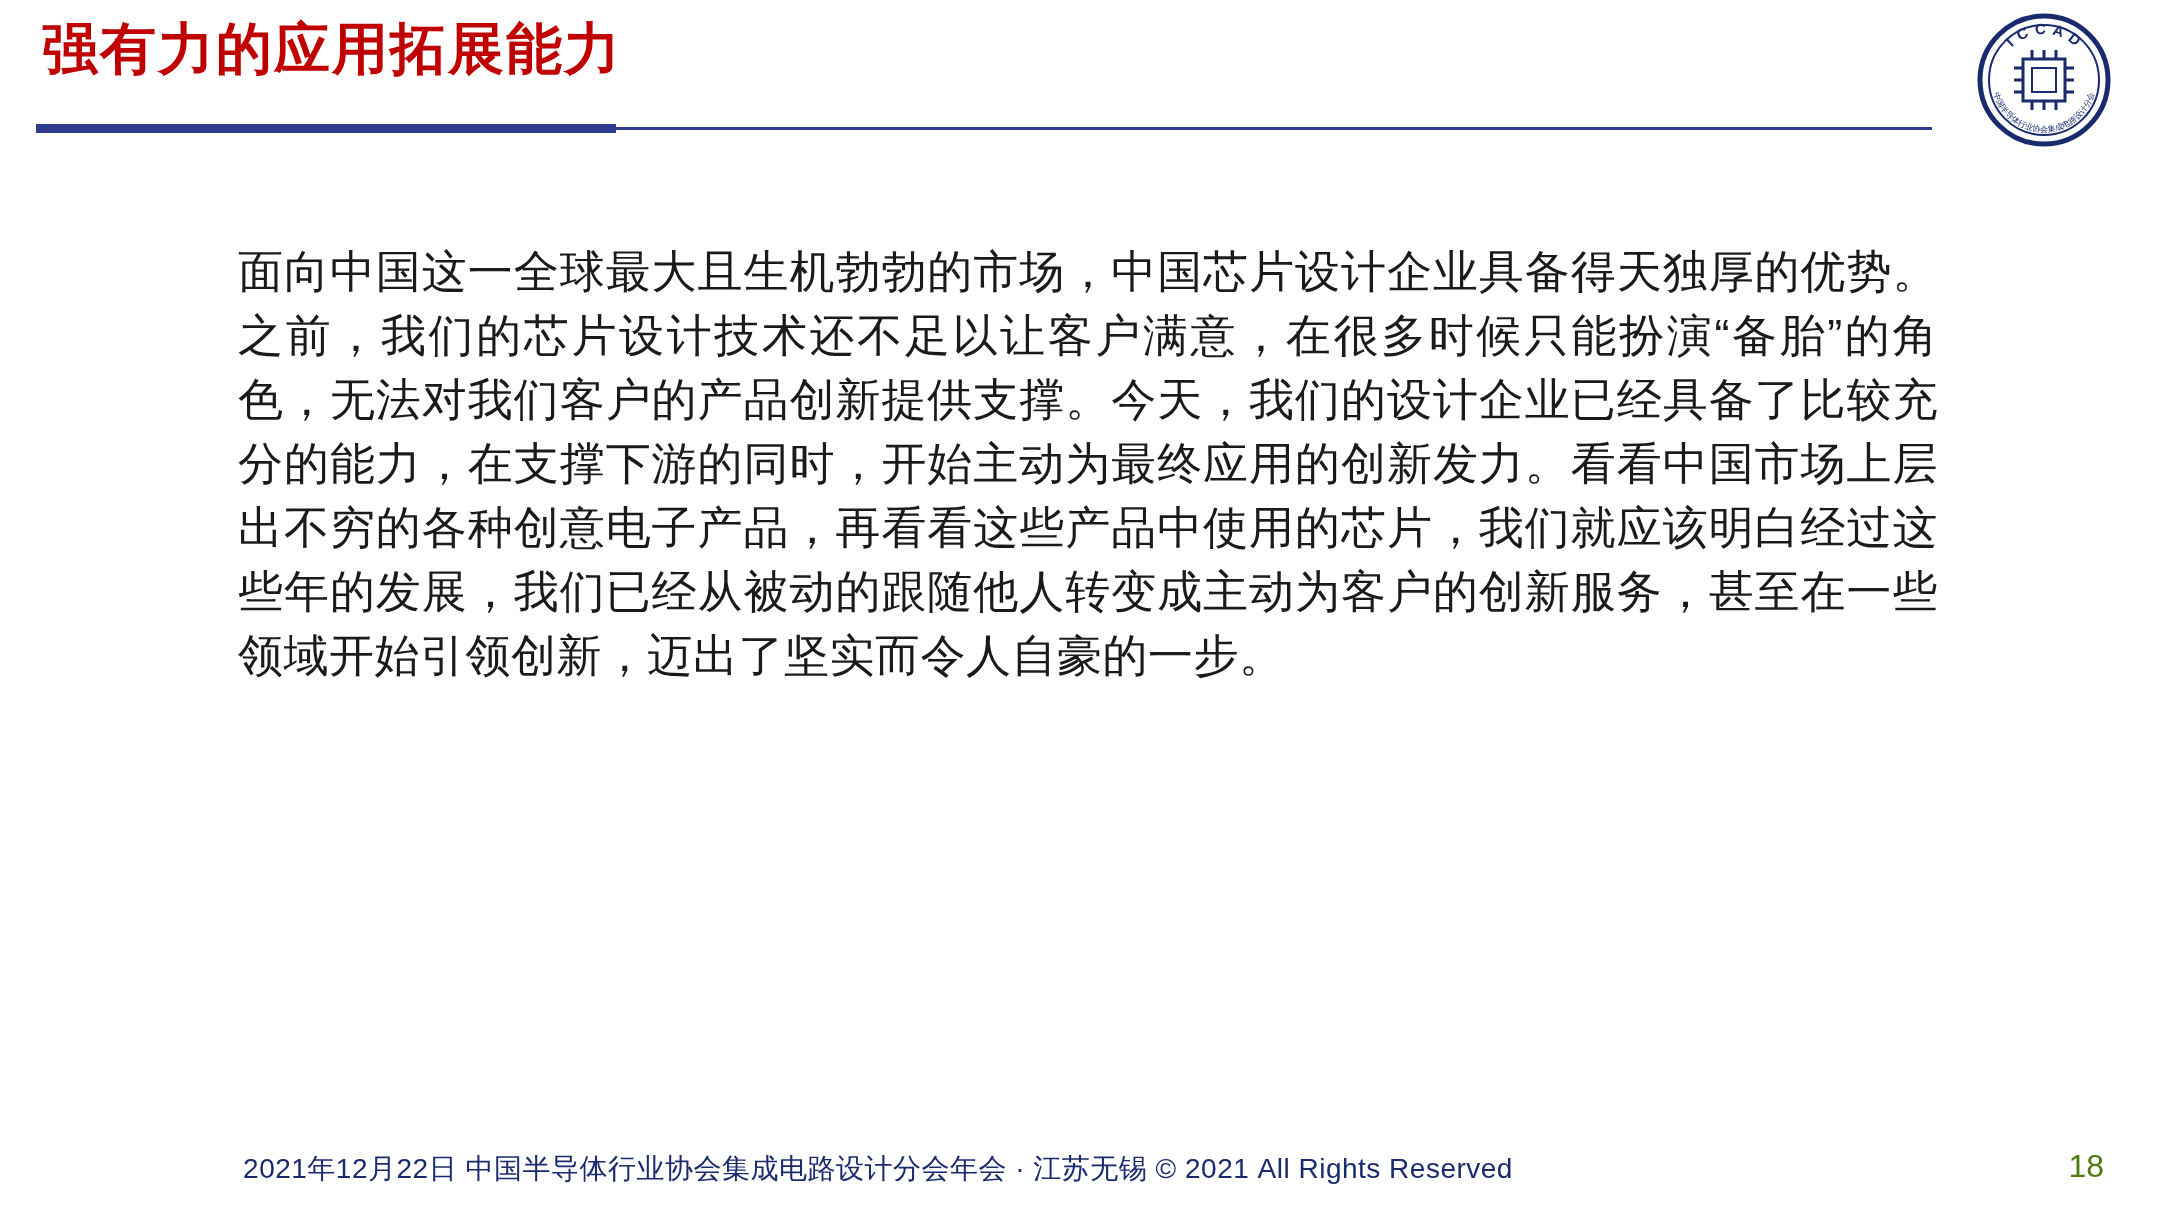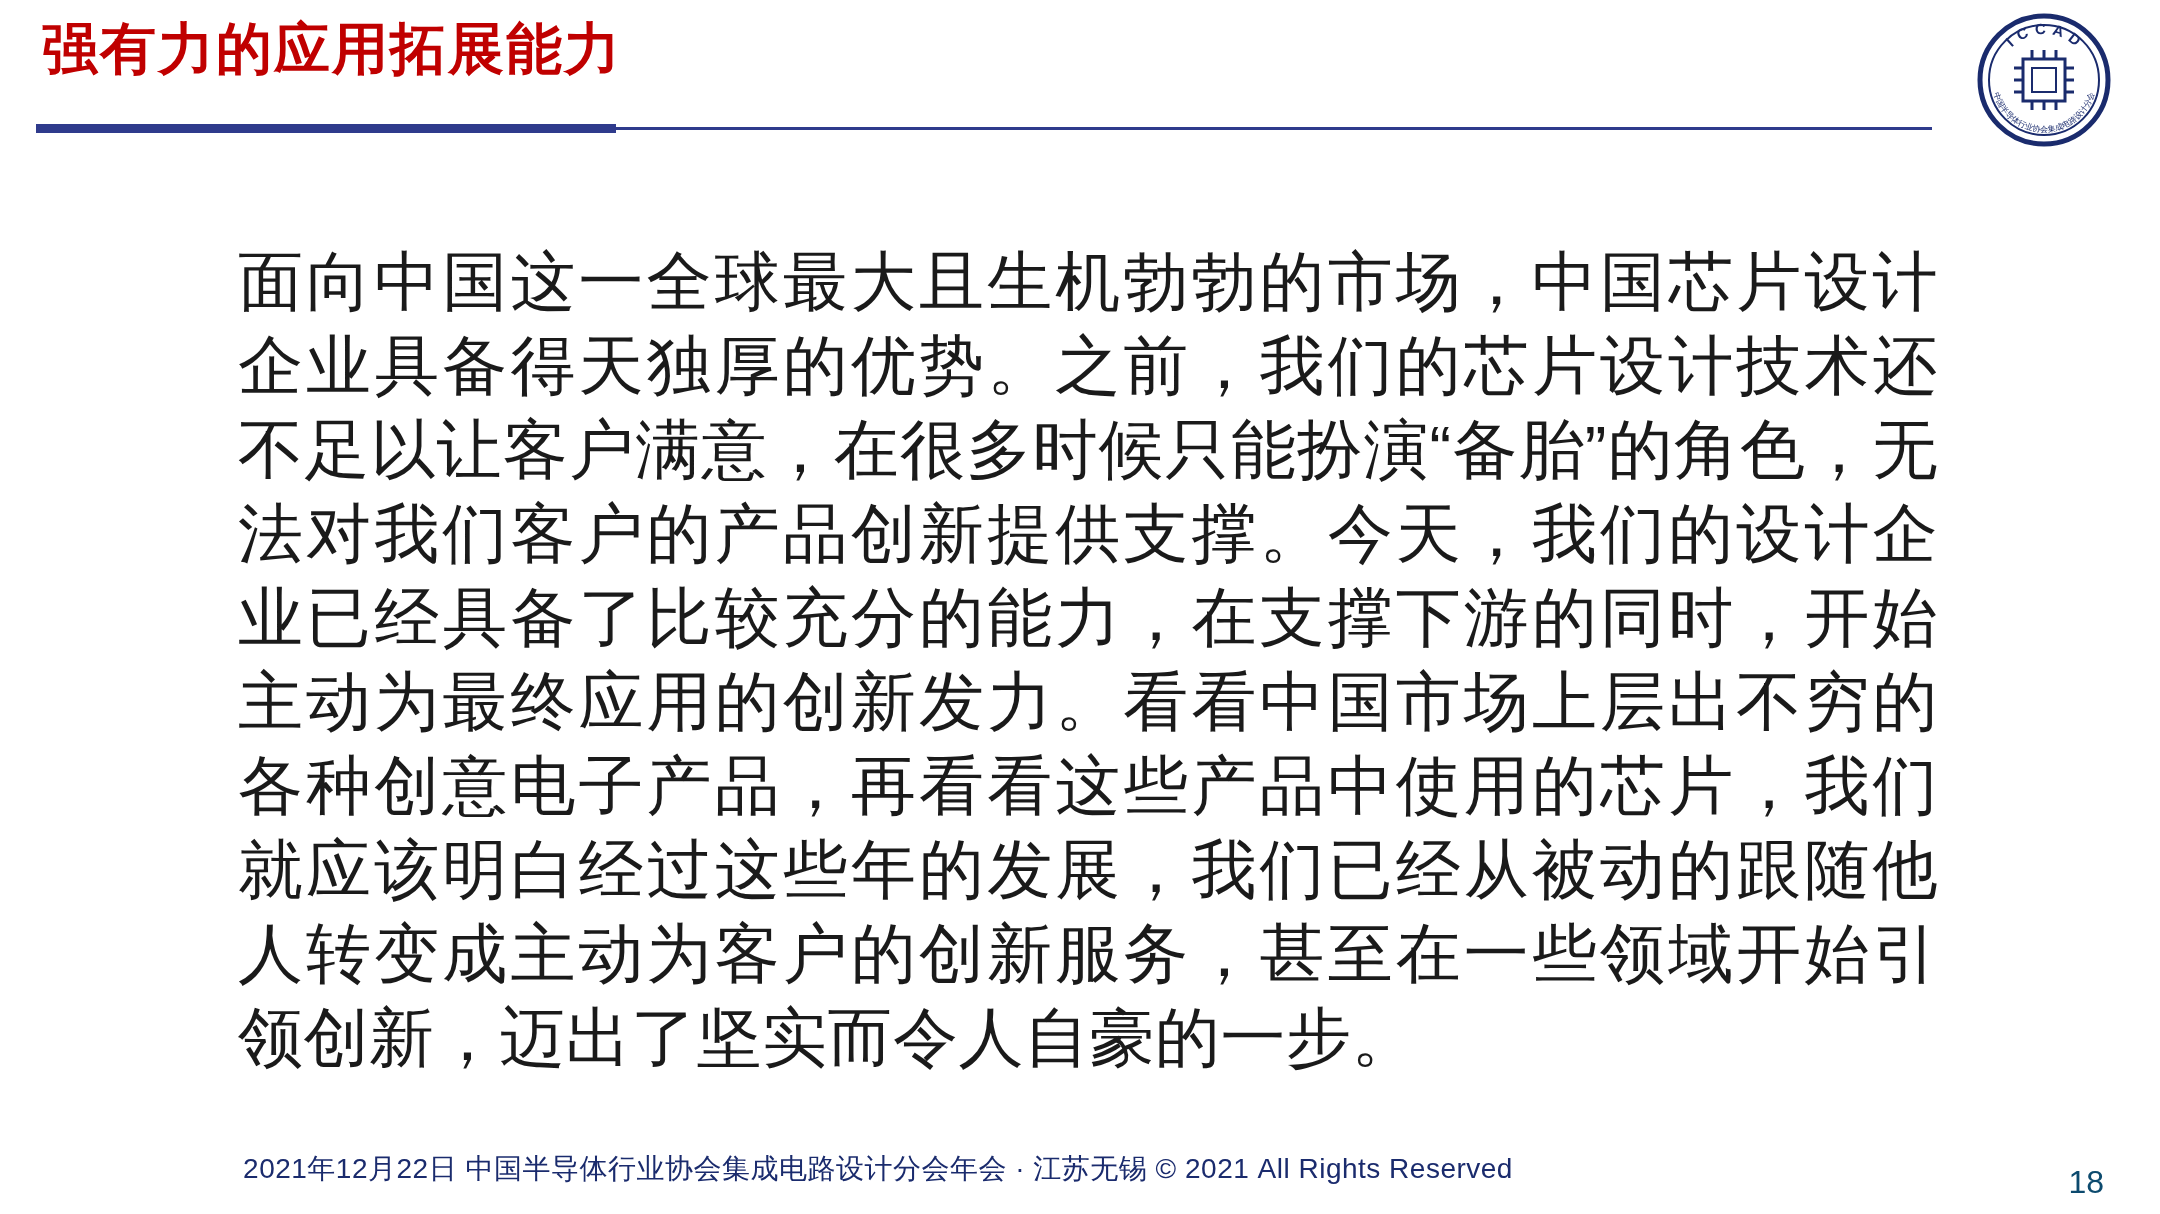--- a/index.html
+++ b/index.html
@@ -65,22 +65,22 @@
     height: 136px;
   }
   .logo svg { display: block; }
 
   
   .body-text {
     position: absolute;
     left: 238px;
     top: 240px;
     width: 1700px;
-    font-size: 65px;
-    line-height: 84px;
+    font-size: 45px;
+    line-height: 64px;
     color: #1a1a1a;
     text-align: justify;
     text-justify: inter-ideograph;
     letter-spacing: 0.5px;
   }
 
   
   .footer-line {
     position: absolute;
     left: 0;
@@ -89,23 +89,22 @@
     text-align: center;
     font-size: 28px;
     color: #1a2b6d;
     letter-spacing: 0.5px;
   }
   .page-number {
     position: absolute;
     right: 56px;
     top: 1148px;
     font-size: 32px;
-    color: #0c4a6e;
+    color: #4d7c0f;
     font-weight: normal;
-    margin-top: 16px;
   }
 </style>
 </head>
 <body>
 
 <div class="slide">
 
   <div class="header">
     <div class="title">强有力的应用拓展能力</div>
     <div class="rule-thick"></div>

